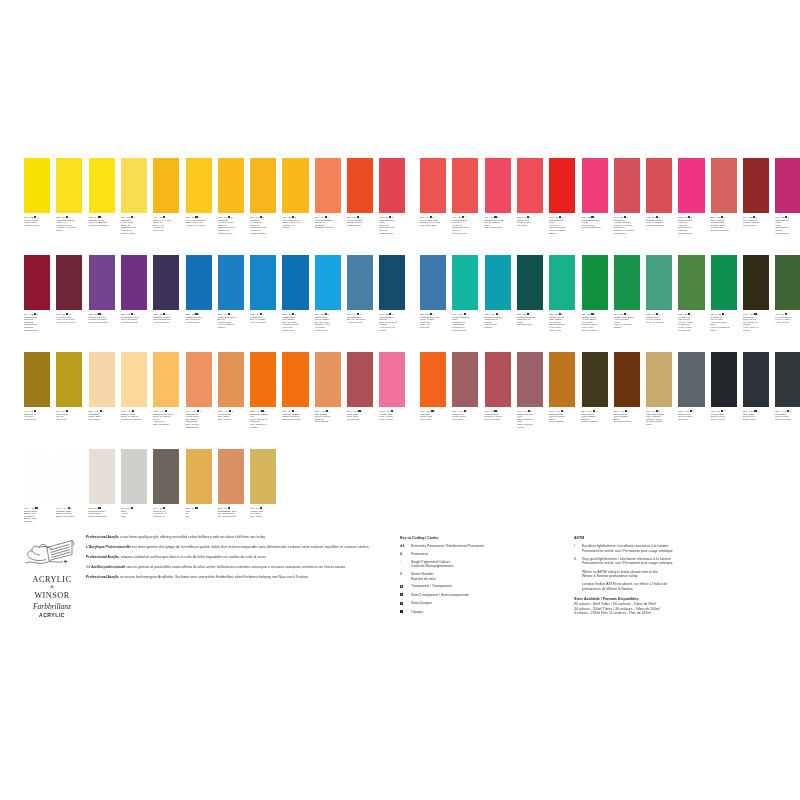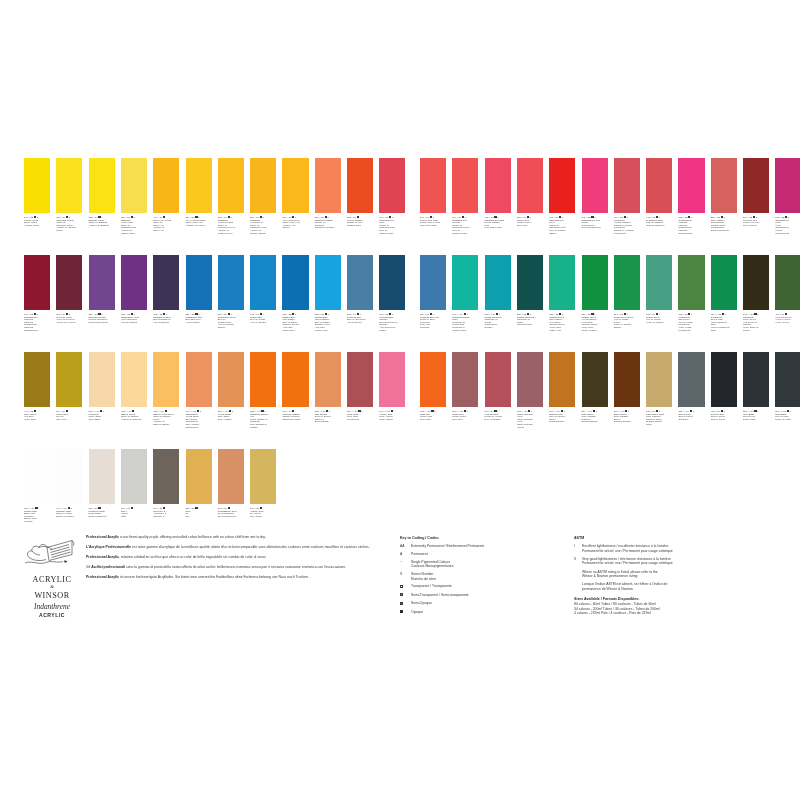--- a/index.html
+++ b/index.html
@@ -1320,21 +1320,21 @@
         <path d="M96 12 C99 14 101 18 99 22"></path>
         <path d="M10 46 C18 52 32 54 44 50"></path>
         <path d="M16 33 C20 38 26 41 32 41"></path>
       </g>
       <path d="M2 57 C16 51 30 62 44 56 C56 51 66 58 78 54" fill="none" stroke="#231f20" stroke-width="1.1"></path>
       <path d="M80 52 l7 1 -5 4 z" fill="#231f20"></path>
     </svg>
     <div class="logoName">ACRYLIC</div>
     <div class="logoAmp">&amp;</div>
     <div class="logoName">WINSOR</div>
-    <div class="logoProf">Indanthrene</div>
+    <div class="logoProf">Farbbrillanz</div>
     <div class="logoAcr">ACRYLIC</div>
   </div>
 
   <div class="blurb" id="blurb">
       <p><b>Professional Acrylic</b><span> is our finest quality acrylic offering unrivalled colour brilliance with no colour shift from wet to dry.</span></p>
       <p><b>L'Acrylique Professionnelle</b><span> est notre gamme d'acrylique de la meilleure qualité, dotée d'un éclat incomparable sans altération des couleurs entre couleurs mouillées et couleurs sèches.</span></p>
       <p><b>Professional Acrylic</b><span>, máxima calidad en acrílico que ofrece un color de brillo inigualable sin cambio de color al secar.</span></p>
       <p><span>Gli </span><b>Acrilici professionali</b><span> sono la gamma di punta della nostra offerta di colori acrilici: brillantezza cromatica senza pari e nessuna variazione cromatica con l'essiccazione.</span></p>
       <p><b>Professional Acrylic</b><span> ist unsere hochwertigste Acrylfarbe. Sie bietet eine unerreichte Farbbrillanz ohne Farbverschiebung von Nass nach Trocken.</span></p>
     </div>

